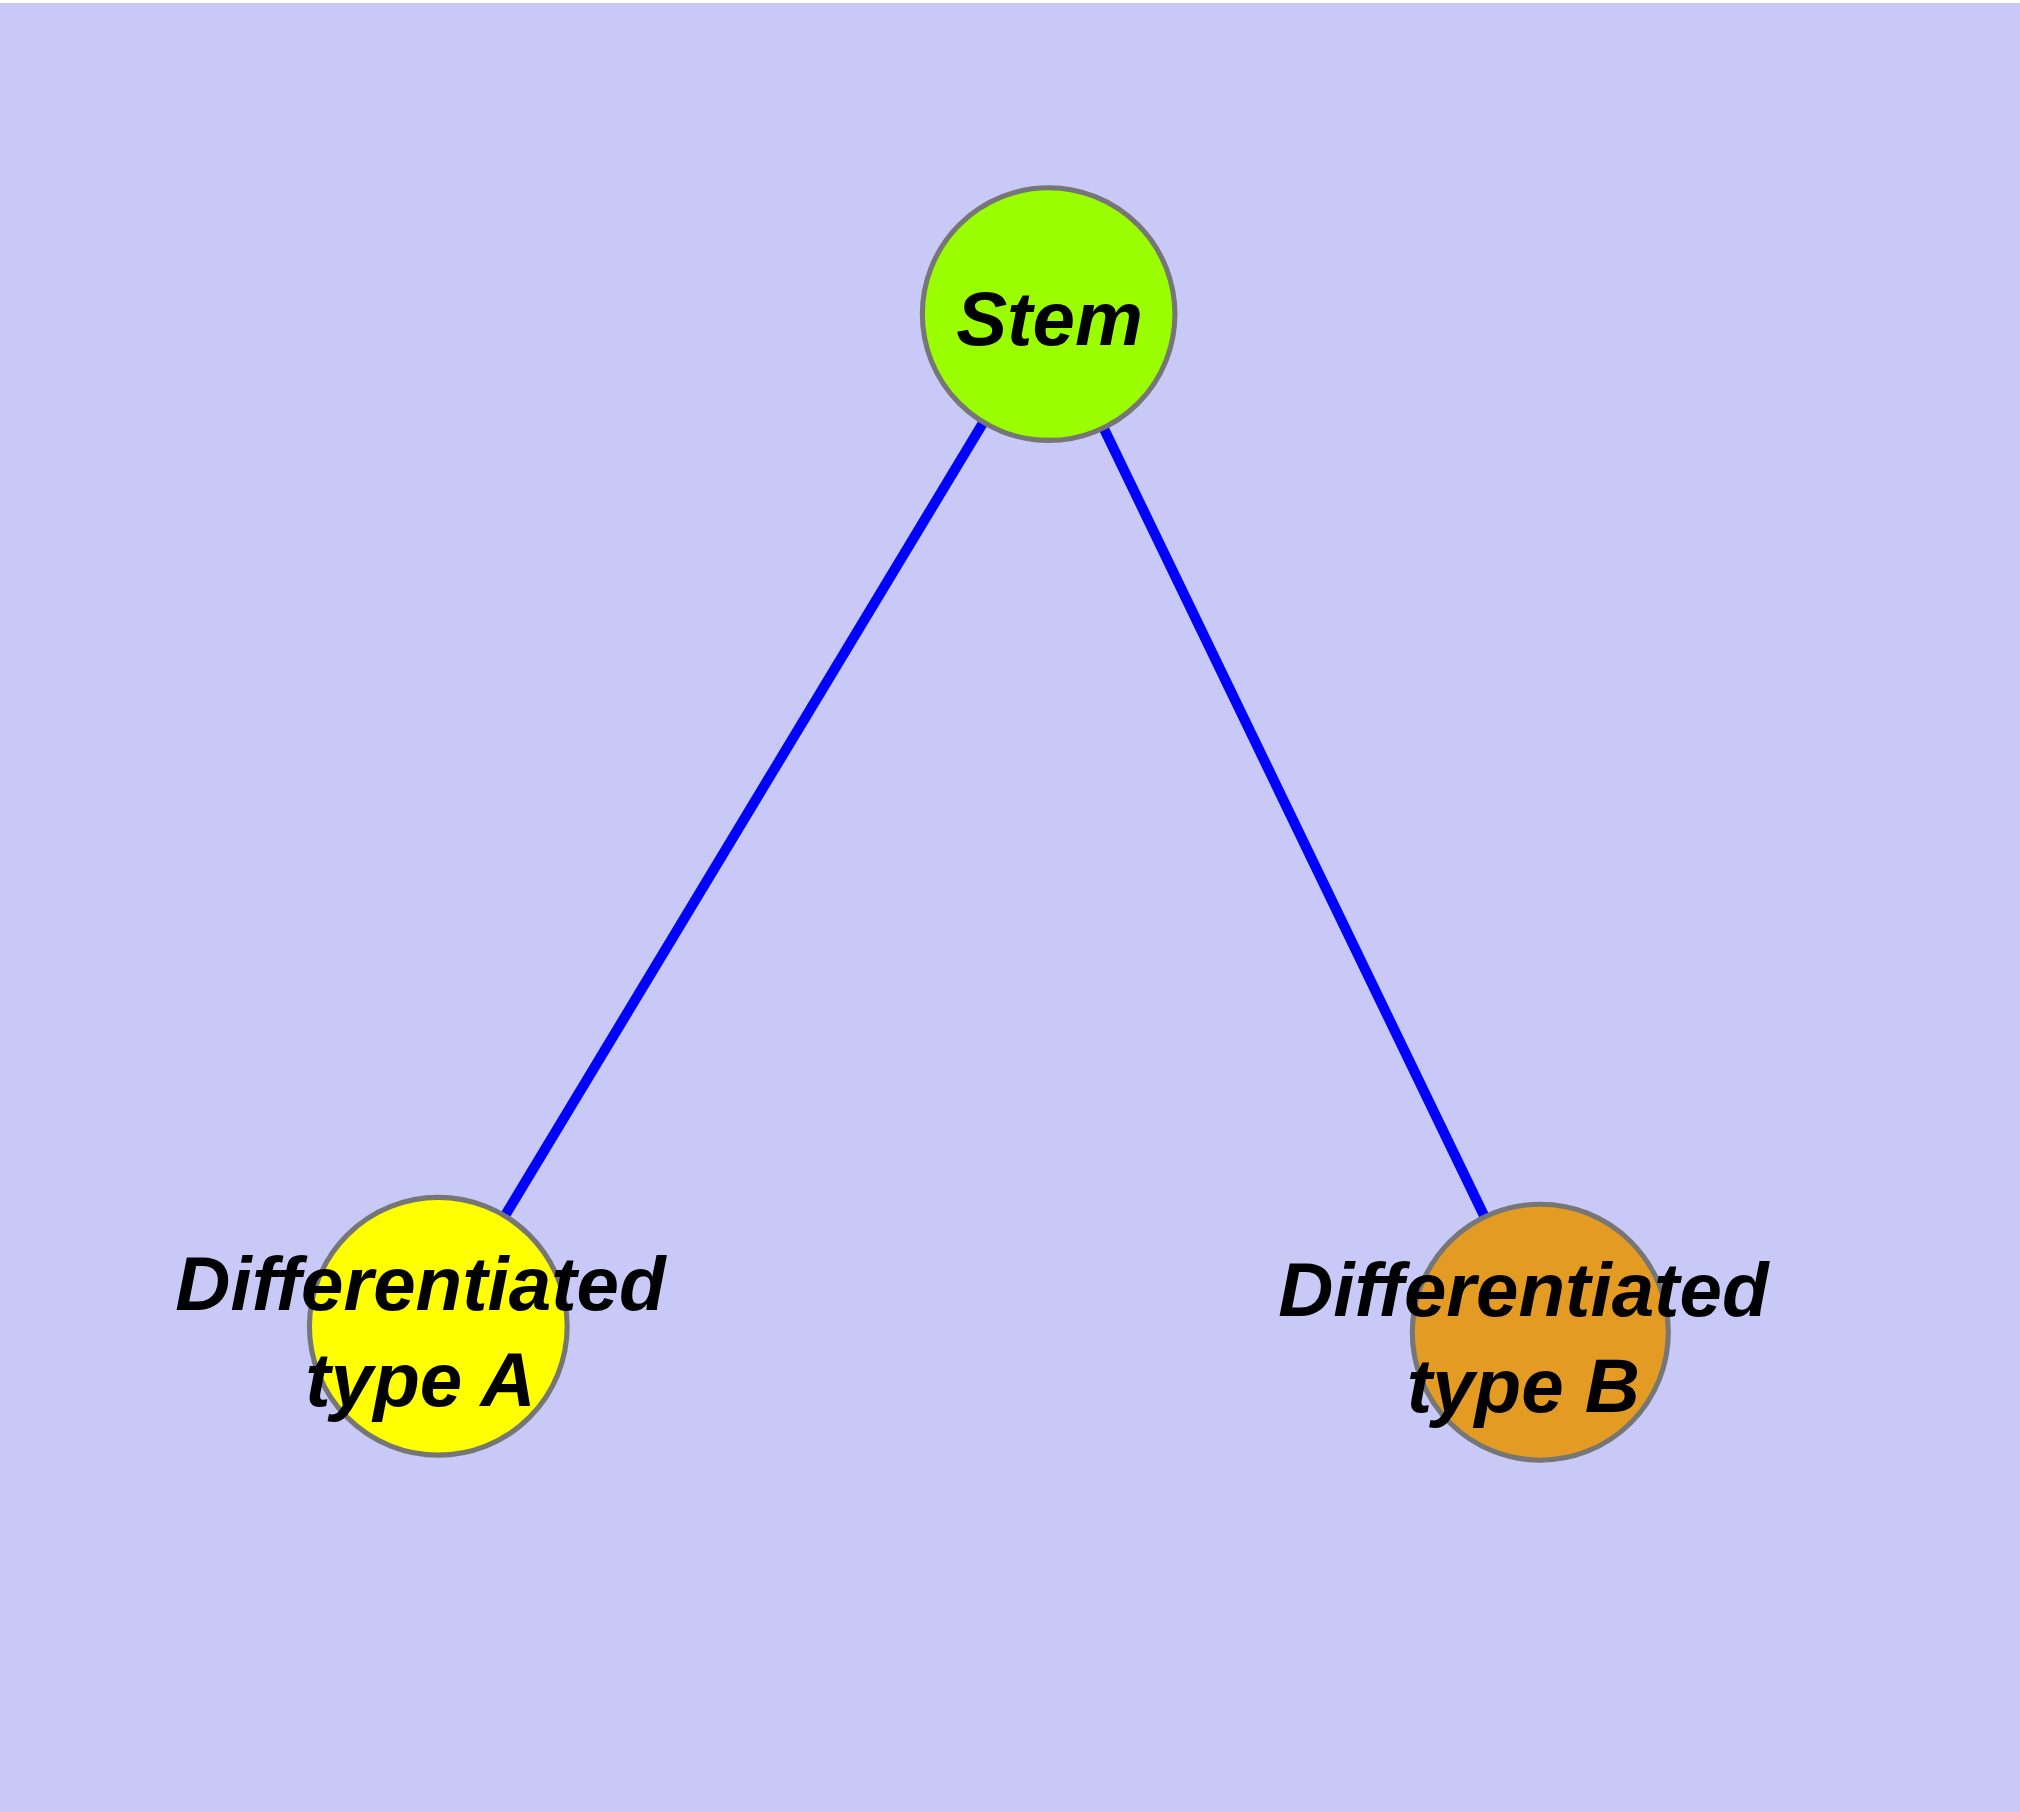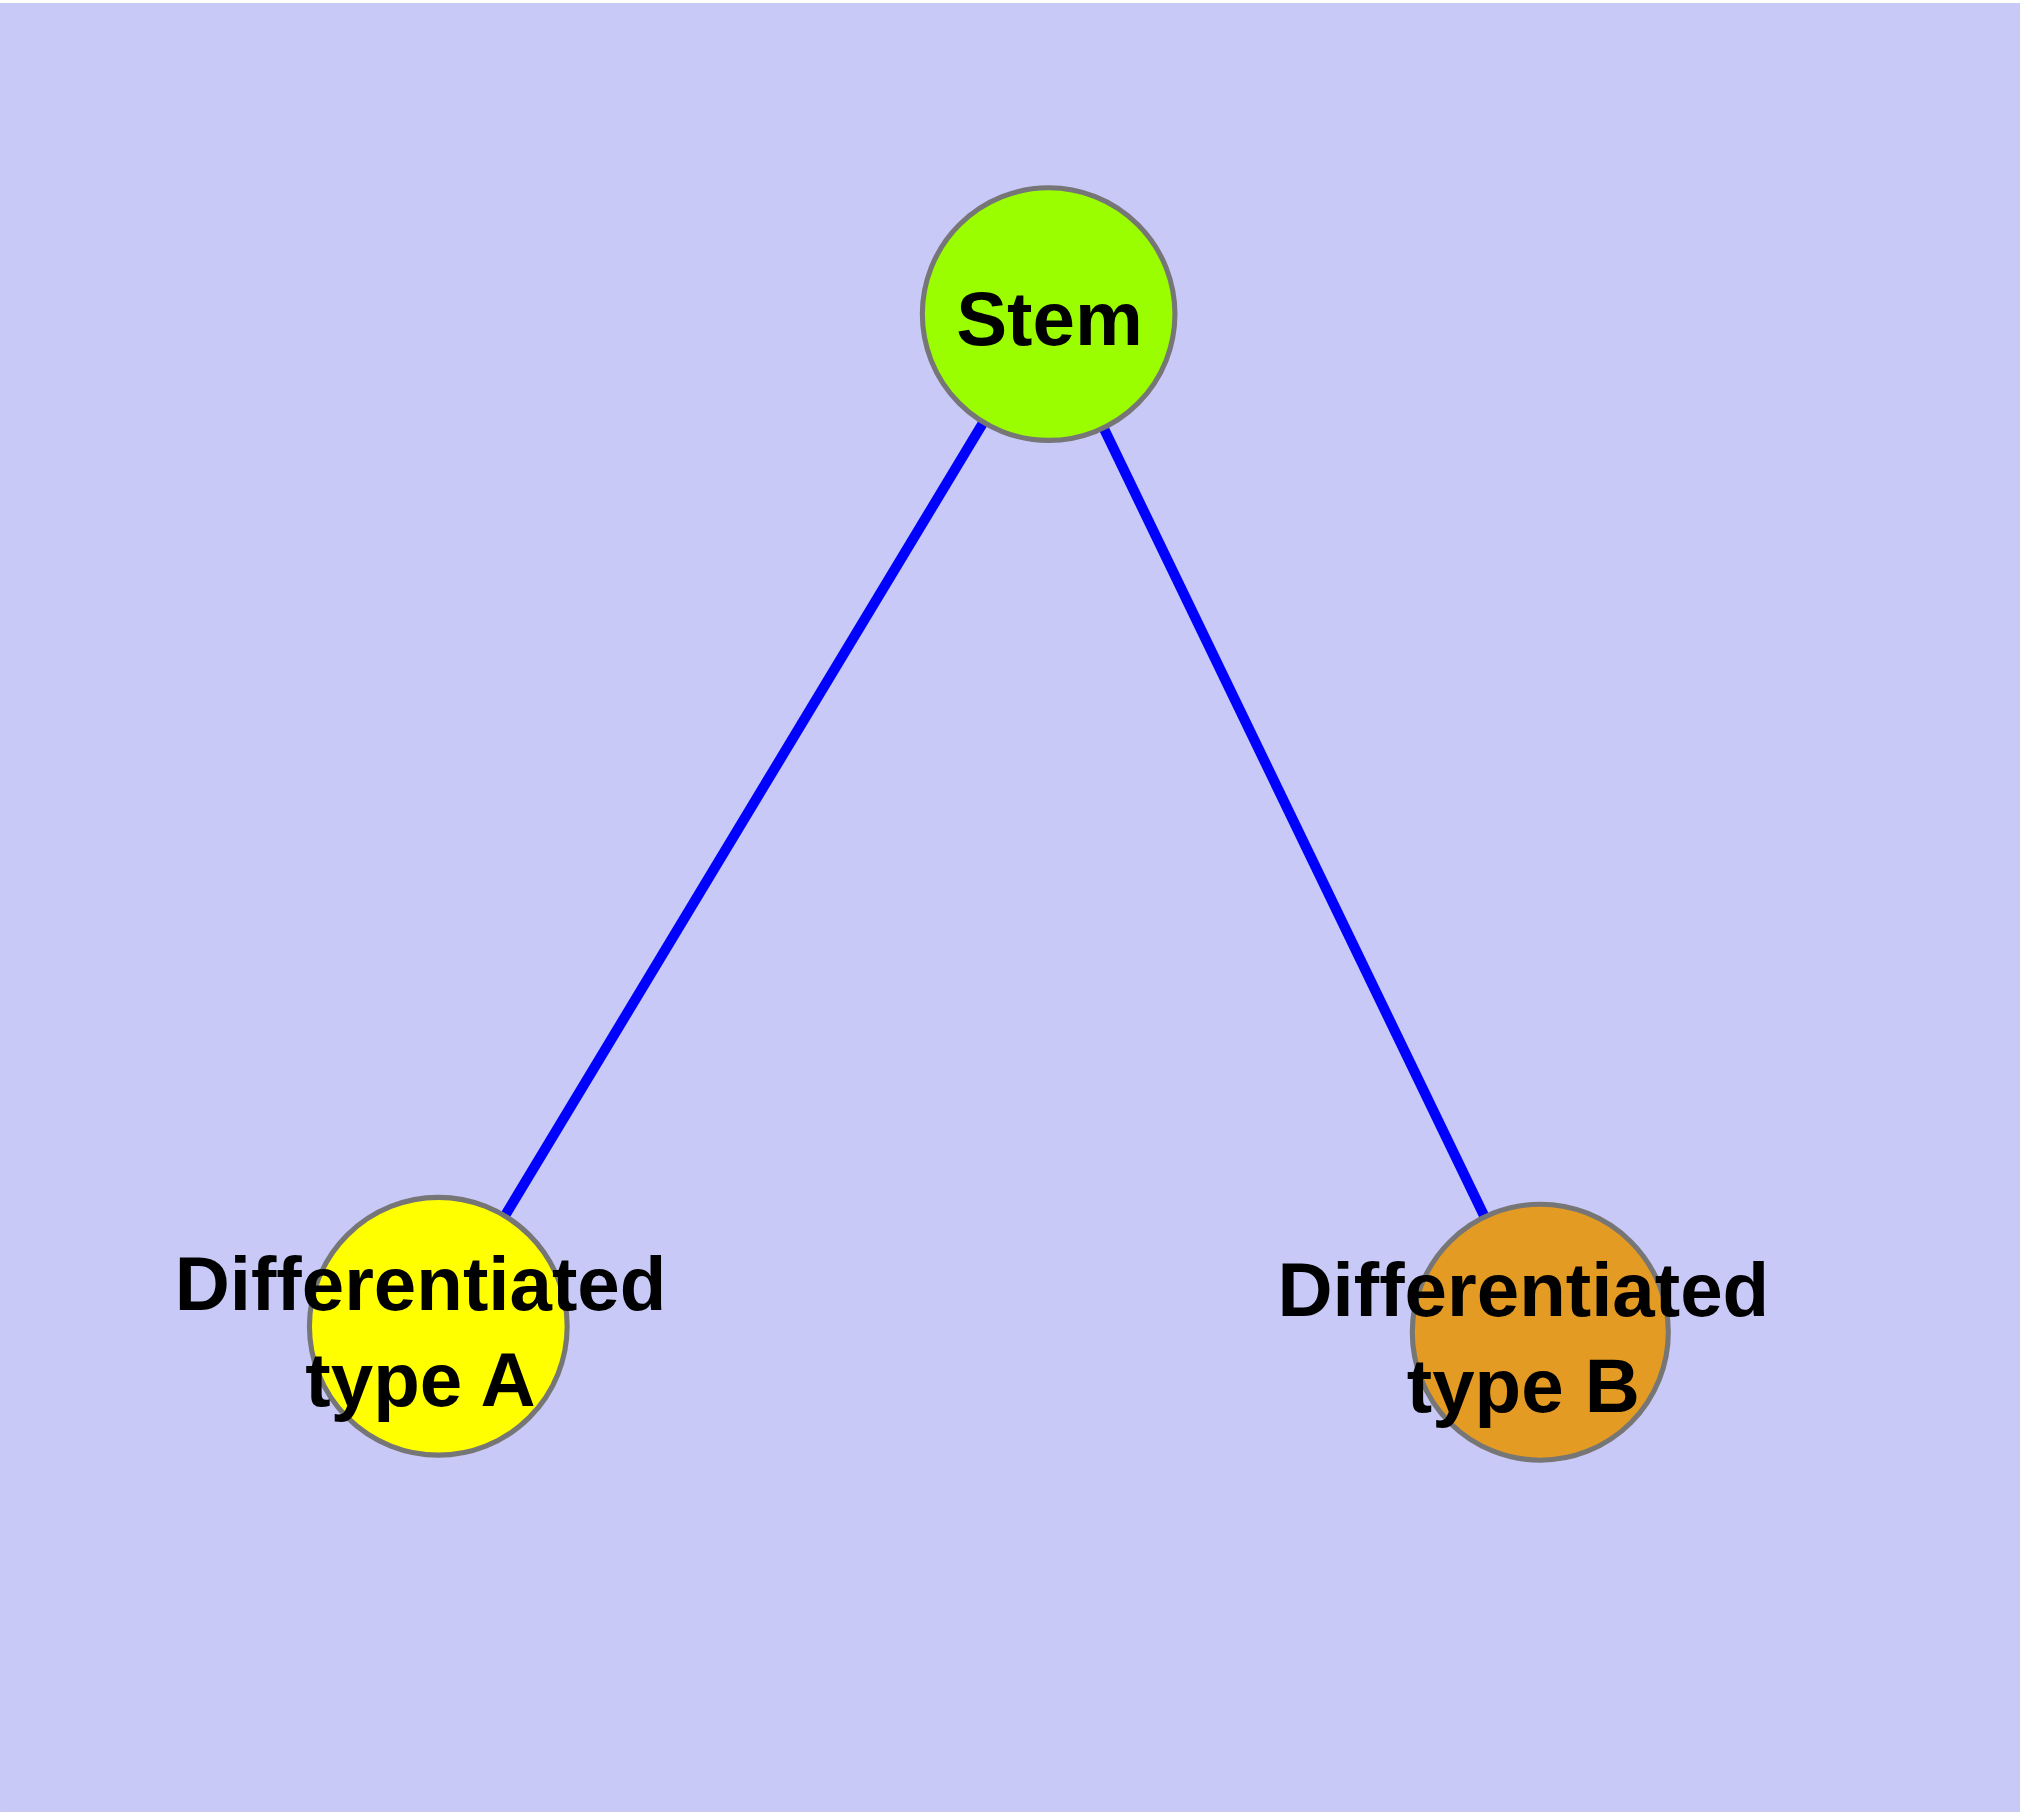--- a/index.html
+++ b/index.html
@@ -14,20 +14,21 @@
     height: 1812px;
     background: #ffffff;
     overflow: hidden;
   }
   .plot-area {
     position: absolute;
     left: 0;
     top: 3.4px;              
     width: 2021px;
     height: 1420px;
+    font-style: italic;
   }
   svg { display: block; }
   .node-label {
     font-family: "Liberation Sans", sans-serif;
     font-weight: bold;
     user-select: none;
   }
 </style>
 </head>
 <body>

